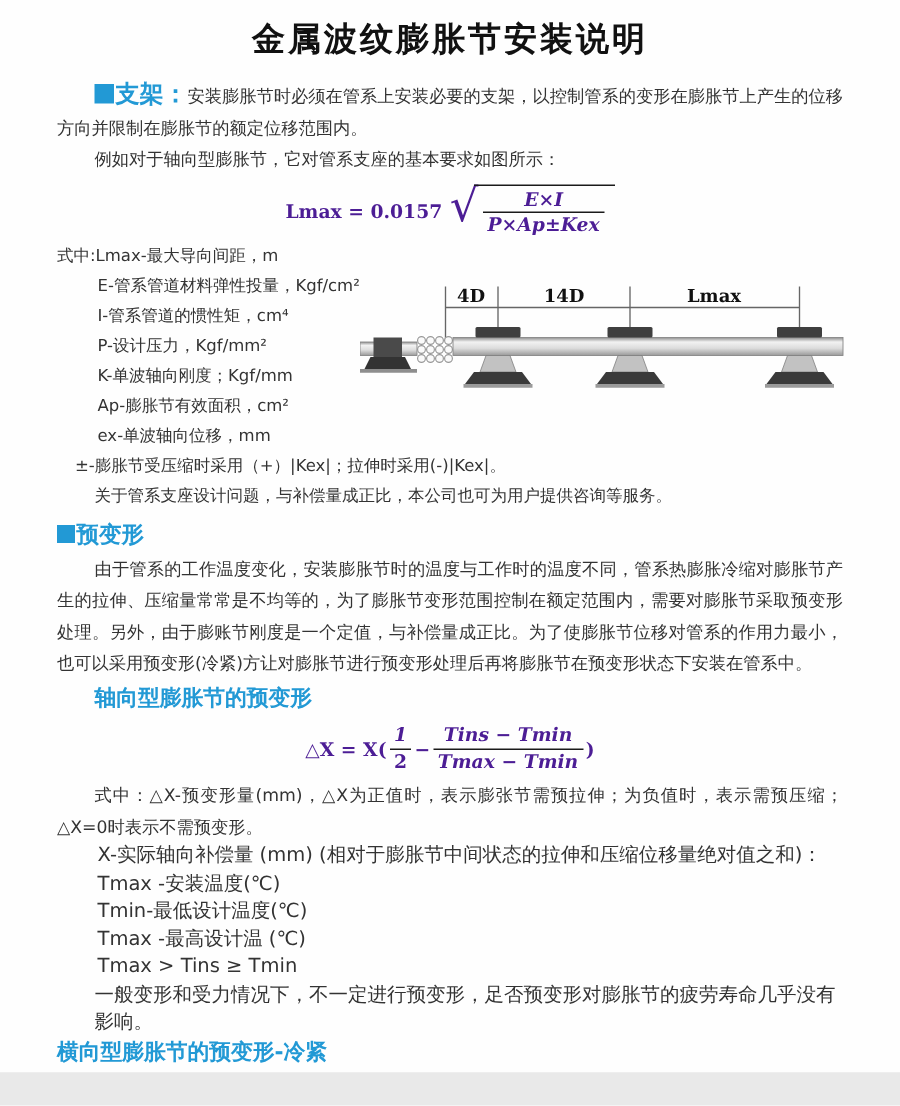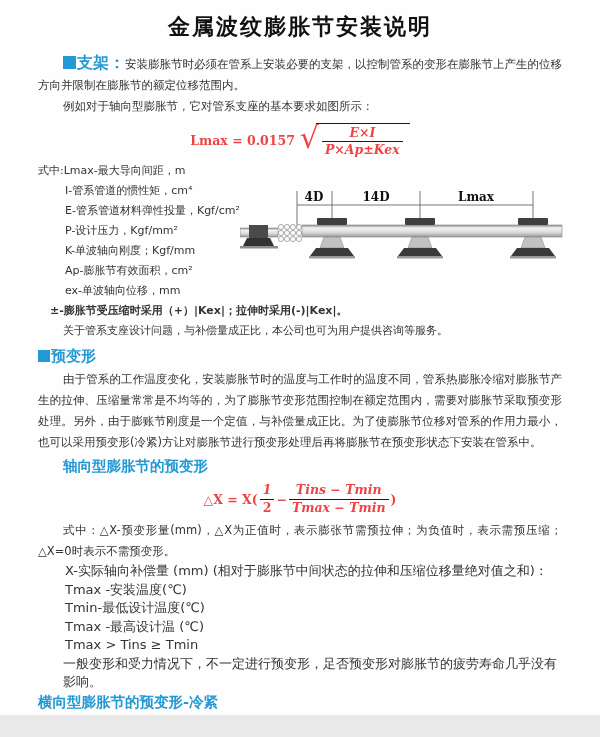--- a/index.html
+++ b/index.html
@@ -18,36 +18,36 @@
   .indent{text-indent:25px;}
   .sec-label{color:#2299d5;font-size:16px;font-weight:bold;white-space:nowrap;}
   .sq{display:inline-block;width:13px;height:13px;background:#2299d5;margin-right:1px;vertical-align:-1px;}
   .sq2{display:inline-block;width:12px;height:12px;background:#2299d5;margin-right:1px;vertical-align:-1px;}
   .sec-header{color:#2299d5;font-size:15px;font-weight:bold;margin:5px 0 3px 0;line-height:20px;}
   .sub-header{color:#2299d5;font-size:14.5px;font-weight:bold;line-height:20px;}
   .sub-header.ml{margin:3px 0 0 25px;}
   .formula-row{
     display:flex;justify-content:center;align-items:center;
     font-family:"DejaVu Serif","Liberation Serif",serif;
-    font-weight:bold;color:#ef4444;font-size:12.5px;
+    font-weight:bold;color:#4c1d95;font-size:12.5px;
   }
   .formula-row.f1{margin:5px 0 3px 0;height:36px;}
   .formula-row.f2{margin:7px 0 5px 0;height:32px;}
   .formula-row.f3{margin:8px 0 6px 0;height:28px;}
   .frac{display:inline-block;text-align:center;vertical-align:middle;line-height:1.15;margin:0 2px;}
   .frac .fn{display:block;border-bottom:1px solid #1a1a1a;padding:0 3px 1px 3px;font-style:italic;}
   .frac .fd{display:block;padding:1px 3px 0 3px;}
   .it{font-style:italic;}
   .sqrt{display:inline-flex;align-items:flex-start;margin-left:5px;}
   .sqrt .radical{font-size:30px;font-weight:normal;line-height:30px;margin-right:-3px;}
   .sqrt .under{border-top:1.5px solid #1a1a1a;padding:2px 5px 0 4px;}
   .defs{position:relative;margin-top:2px;}
   .def-line{font-size:11px;line-height:20px;white-space:nowrap;}
   .def-line.sub{padding-left:27px;}
-  .def-line.pm{padding-left:12px;font-weight:bold;}
+  .def-line.pm{padding-left:12px;}
   .def-line.consult{padding-left:25px;}
   .list-line{font-size:13px;line-height:18.5px;white-space:nowrap;}
   .list-line.sub{padding-left:27px;}
   .list-line.note{padding-left:25px;white-space:normal;}
   .last-note{font-size:11.5px;line-height:18px;padding-left:17px;}
   .diagram{position:absolute;left:202px;top:24px;}
 </style>
 </head>
 <body>
 
@@ -67,22 +67,22 @@
         <span class="frac it">
           <span class="fn">E×I</span>
           <span class="fd">P×Ap±Kex</span>
         </span>
       </span>
     </span>
   </div>
 
   <div class="defs">
     <div class="def-line">式中:Lmax-最大导向间距，m</div>
+    <div class="def-line sub">E-管系管道材料弹性投量，Kgf/cm²</div>
     <div class="def-line sub">I-管系管道的惯性矩，cm⁴</div>
-    <div class="def-line sub">E-管系管道材料弹性投量，Kgf/cm²</div>
     <div class="def-line sub">P-设计压力，Kgf/mm²</div>
     <div class="def-line sub">K-单波轴向刚度；Kgf/mm</div>
     <div class="def-line sub">Ap-膨胀节有效面积，cm²</div>
     <div class="def-line sub">ex-单波轴向位移，mm</div>
     <div class="def-line pm">±-膨胀节受压缩时采用（+）|Kex|；拉伸时采用(-)|Kex|。</div>
     <div class="def-line consult">关于管系支座设计问题，与补偿量成正比，本公司也可为用户提供咨询等服务。</div>
 
     <svg class="diagram" width="330" height="90" viewBox="0 0 330 90" xmlns="http://www.w3.org/2000/svg">
       <defs>
         <linearGradient id="pipeG" x1="0" y1="0" x2="0" y2="1">

